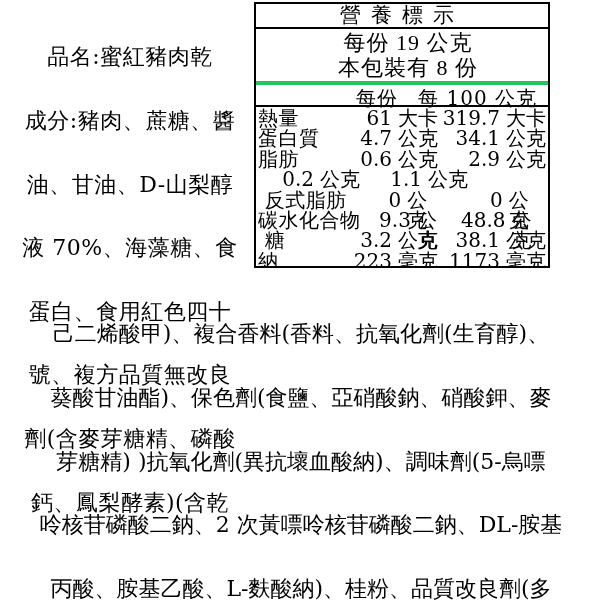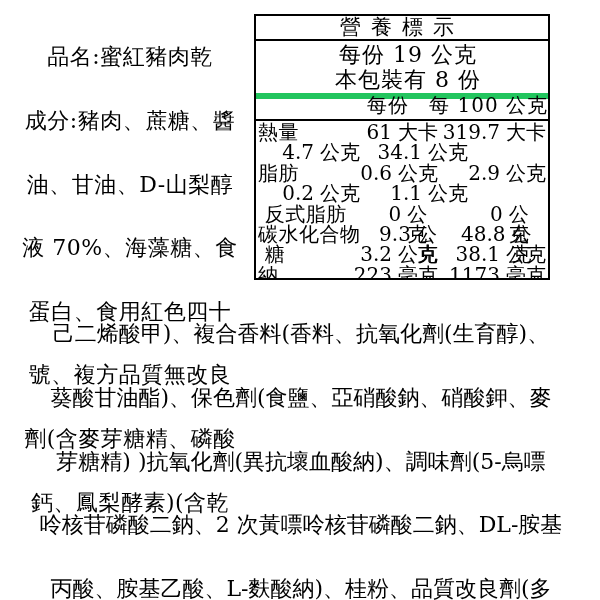--- a/index.html
+++ b/index.html
@@ -37,55 +37,56 @@
     line-height: 21.2px;
     letter-spacing: 0px;
     white-space: pre;
   }
   .tline { height: 21.2px; overflow: visible; text-align: center; }
 
   
   .ntable {
     position: absolute;
     left: 254px;
-    top: 14px;
+    top: 2px;
     width: 296px;
     height: 266px;
     border: 2px solid #000000;
     box-sizing: border-box;
     background: #ffffff;
     overflow: hidden;
   }
   .nt-title {
     height: 23px;
     line-height: 23px;
     border-bottom: 2px solid #000000;
     text-align: center;
     font-size: 21px;
     letter-spacing: 10px;
   }
   .nt-serving {
-    border-bottom: 6px solid #22c55e;
+    border-bottom: 4px solid #22c55e;
     text-align: center;
     padding: 1px 0 1px 12px;
+    font-family: Liberation Serif, serif;
   }
   .nt-serving .sline {
     line-height: 25px;
     font-size: 22px;
     letter-spacing: 1px;
   }
   .nt-header {
     border-bottom: 2px solid #000000;
     display: flex;
     justify-content: flex-end;
-    align-items: flex-end;
+    align-items: flex-start;
     height: 20px;
     font-size: 20px;
     gap: 20px;
-    padding-right: 0;
+    padding-right: 11px;
     letter-spacing: 1px;
   }
   .nt-rows { padding-top: 1px; }
   .nt-row {
     display: flex;
     height: 20.4px;
     line-height: 20.4px;
     font-size: 20px;
   }
   .nt-label { flex: 1; white-space: pre; padding-left: 2px; letter-spacing: 0.5px; }
@@ -126,20 +127,21 @@
     </div>
     <div class="nt-rows">
       <div class="nt-row">
         <span class="nt-label">熱量</span>
         <span class="nt-v1">61</span>
         <span class="nt-u1">大卡</span>
         <span class="nt-v2">319.7</span>
         <span class="nt-u2">大卡</span>
       </div>
       <div class="nt-row">
+        <span class="nt-label">蛋白質</span>
         <span class="nt-v1">4.7</span>
         <span class="nt-u1">公克</span>
         <span class="nt-v2">34.1</span>
         <span class="nt-u2">公克</span>
       </div>
       <div class="nt-row">
         <span class="nt-label">脂肪</span>
         <span class="nt-v1">0.6</span>
         <span class="nt-u1">公克</span>
         <span class="nt-v2">2.9</span>

